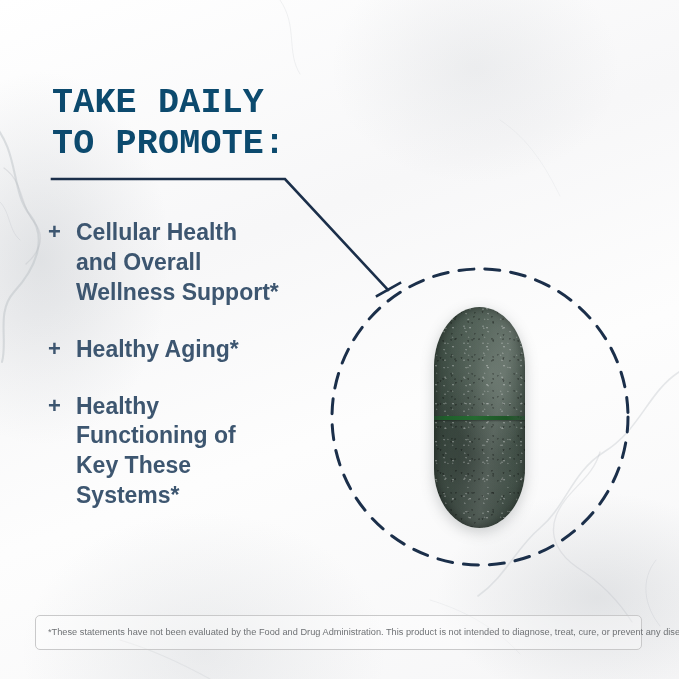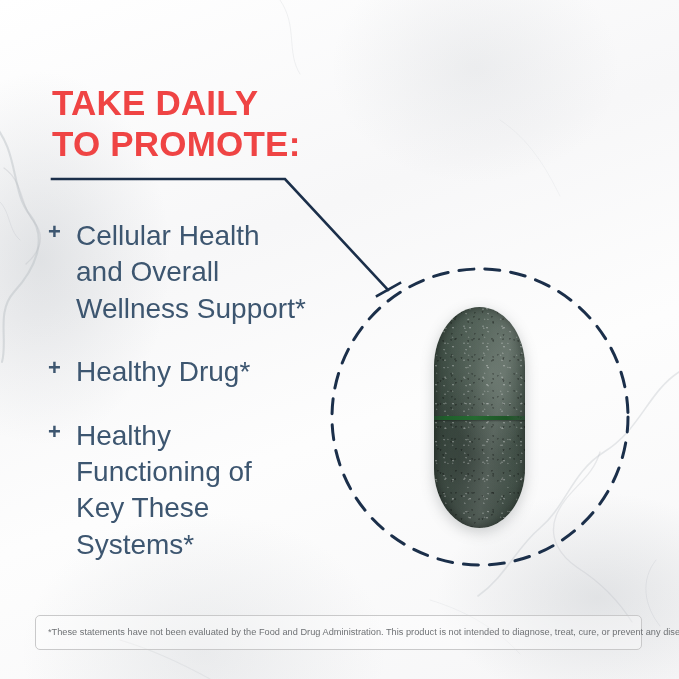--- a/index.html
+++ b/index.html
@@ -42,22 +42,23 @@
   
   #headline {
     position: absolute;
     left: 52px;
     top: 83px;
     width: 330px;
     font-size: 35px;
     line-height: 1.17;
     font-weight: 700;
     letter-spacing: 0.2px;
-    color: #ef4444;
+    color: #0c4a6e;
     white-space: pre-line;
+    font-family: Liberation Mono, monospace;
   }
 
   
   #leader-line {
     position: absolute;
     left: 0;
     top: 0;
     width: 679px;
     height: 679px;
     pointer-events: none;
@@ -77,23 +78,23 @@
   }
   .benefit-marker {
     width: 28px;
     flex: 0 0 28px;
     font-size: 22px;
     font-weight: 700;
     line-height: 1.30;
     color: #3d5670;
   }
   .benefit-text {
-    font-size: 28px;
+    font-size: 23px;
     line-height: 1.30;
-    font-weight: 400;
+    font-weight: 700;
     color: #3d5670;
     white-space: pre-line;
   }
 
   
   #product-zone {
     position: absolute;
     left: 330px;
     top: 267px;
     width: 300px;
@@ -222,21 +223,21 @@
 
     <div class="benefit-item">
       <div class="benefit-marker">+</div>
       <div class="benefit-text">Cellular Health
 and Overall
 Wellness Support*</div>
     </div>
 
     <div class="benefit-item">
       <div class="benefit-marker">+</div>
-      <div class="benefit-text">Healthy Drug*</div>
+      <div class="benefit-text">Healthy Aging*</div>
     </div>
 
     <div class="benefit-item">
       <div class="benefit-marker">+</div>
       <div class="benefit-text">Healthy
 Functioning of
 Key These
 Systems*</div>
     </div>
 

